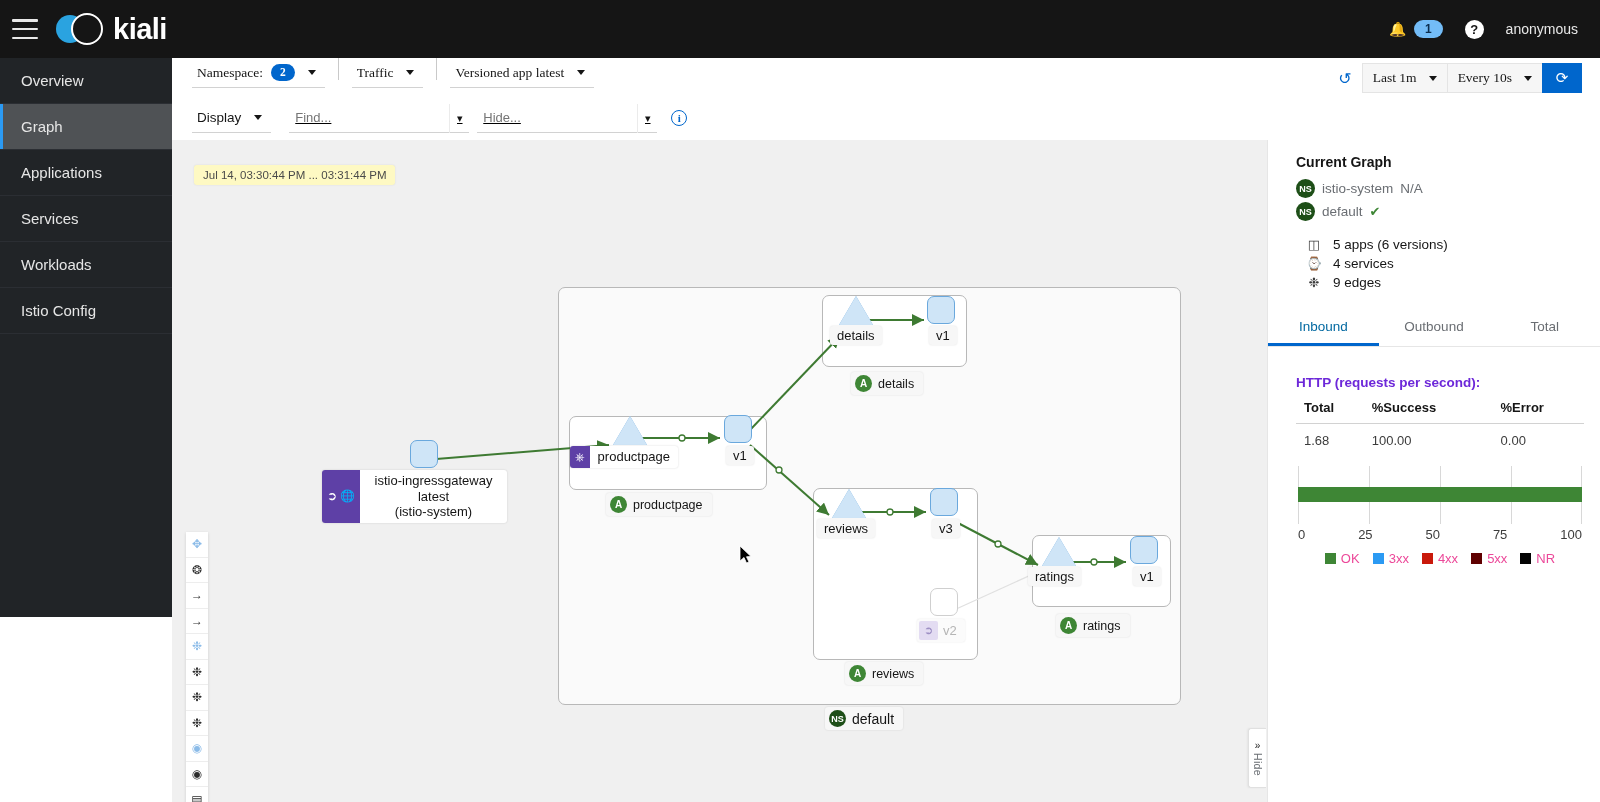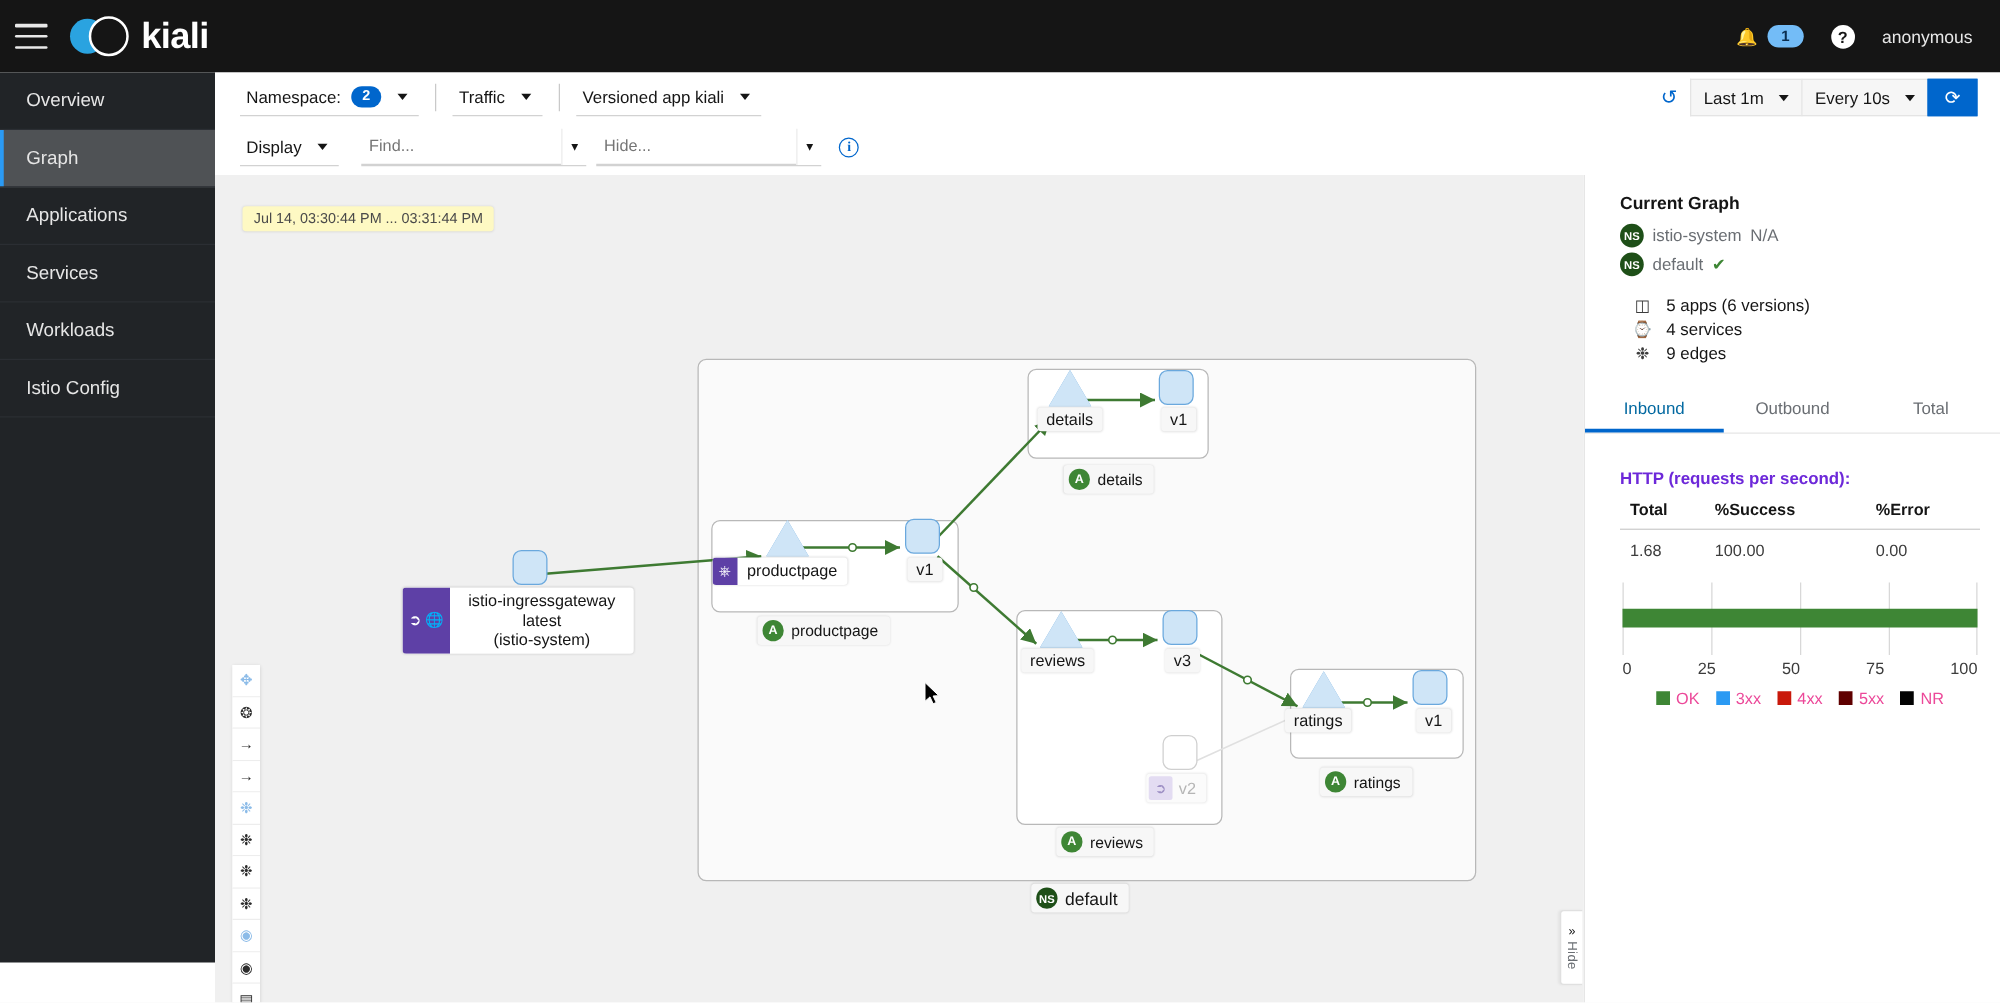--- a/index.html
+++ b/index.html
@@ -50,40 +50,41 @@
   }
   .icon-circle-q {
     width: 19px; height: 19px; border-radius: 50%; background: #fff; color: #151515;
     font-size: 13px; font-weight: bold; display: flex; align-items: center; justify-content: center;
   }
   .username { font-size: 14px; color: #e8e8e8; }
 
   
   .sidebar {
     position: absolute; top: 58px; left: 0;
-    width: 172px; height: 712px; background: #212427;
+    width: 172px; height: 559px; background: #212427;
   }
   .nav-item {
     height: 46px; display: flex; align-items: center;
     padding-left: 21px; color: #e6e6e6; font-size: 15px;
     border-bottom: 1px solid #2b2e33; cursor: pointer;
     position: relative;
   }
   .nav-item.active { background: #4f5255; }
   .nav-item.active::before {
     content: ""; position: absolute; left: 0; top: 0; bottom: 0;
     width: 3px; background: #2b9af3;
   }
 
   
   .main { position: absolute; top: 58px; left: 172px; width: 1428px; height: 744px; background: #fff; }
 
   .toolbar-row1 {
-    height: 40px; display: flex; align-items: center; padding-left: 20px; gap: 0;
+    height: 40px; display: flex; align-items: flex-start; padding-left: 20px; gap: 0;
     position: relative;
+    font-family: Liberation Serif, serif;
   }
   .tb-select {
     display: flex; align-items: center; gap: 8px;
     border-bottom: 1px solid #d2d2d2; padding: 5px 9px 5px 5px;
     font-size: 13.5px; color: #151515; cursor: pointer; height: 30px;
   }
   .ns-badge {
     background: #0066cc; color: #fff; border-radius: 9px;
     font-size: 11.5px; font-weight: 600; padding: 2px 9px; line-height: 13px;
   }
@@ -95,21 +96,21 @@
     height: 40px; display: flex; align-items: center; padding-left: 20px; gap: 8px;
     position: relative;
   }
   .find-input, .hide-input {
     height: 29px; border: none; border-bottom: 1px solid #d2d2d2;
     font-size: 13px; color: #151515; padding: 0 6px; outline: none;
     font-family: "Liberation Sans", sans-serif; background: transparent;
   }
   .find-input { width: 160px; }
   .hide-input { width: 160px; }
-  .input-box { display: flex; align-items: flex-end; border-bottom: 1px solid #d2d2d2; height: 29px; }
+  .input-box { display: flex; align-items: flex-start; border-bottom: 1px solid #d2d2d2; height: 29px; text-decoration: underline; }
   .input-box .chev {
     width: 20px; height: 29px; display: flex; align-items: center; justify-content: center;
     border-left: 1px solid #ebebeb; cursor: pointer;
   }
   .chev-glyph { font-size: 11px; color: #151515; }
   .info-icon {
     width: 16px; height: 16px; border-radius: 50%; border: 1.4px solid #0066cc;
     color: #0066cc; font-size: 11px; font-weight: bold;
     display: flex; align-items: center; justify-content: center;
     font-family: "Liberation Serif", serif; cursor: pointer; margin-left: 6px;
@@ -332,21 +333,21 @@
         <span class="ns-badge">2</span>
         <span class="caret"></span>
       </div>
       <div class="tb-divider"></div>
       <div class="tb-select">
         <span>Traffic</span>
         <span class="caret"></span>
       </div>
       <div class="tb-divider"></div>
       <div class="tb-select">
-        <span>Versioned app kiali</span>
+        <span>Versioned app latest</span>
         <span class="caret"></span>
       </div>
 
       <div class="toolbar-right">
         <span class="hist-icon">↺</span>
         <div class="time-sel">
           <span>Last 1m</span>
           <span class="caret"></span>
         </div>
         <div class="time-sel">

